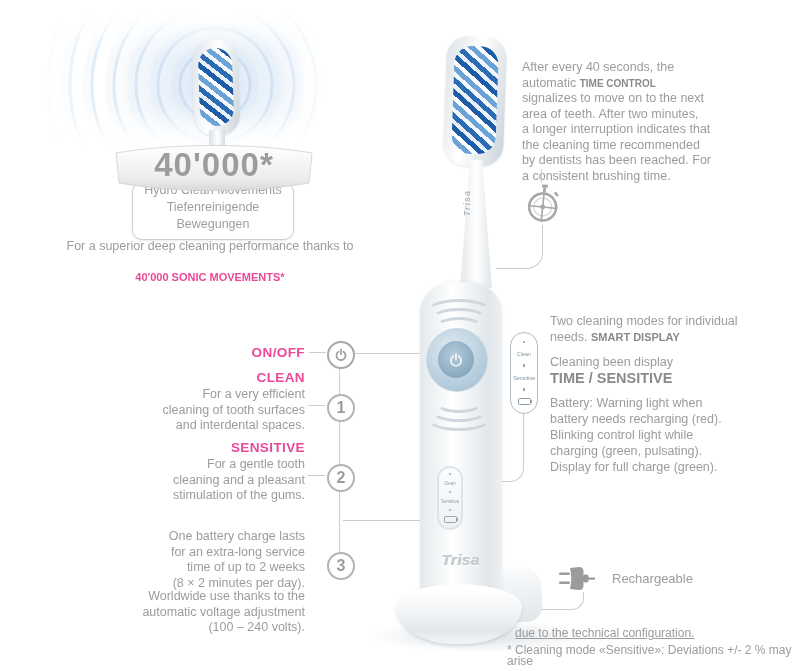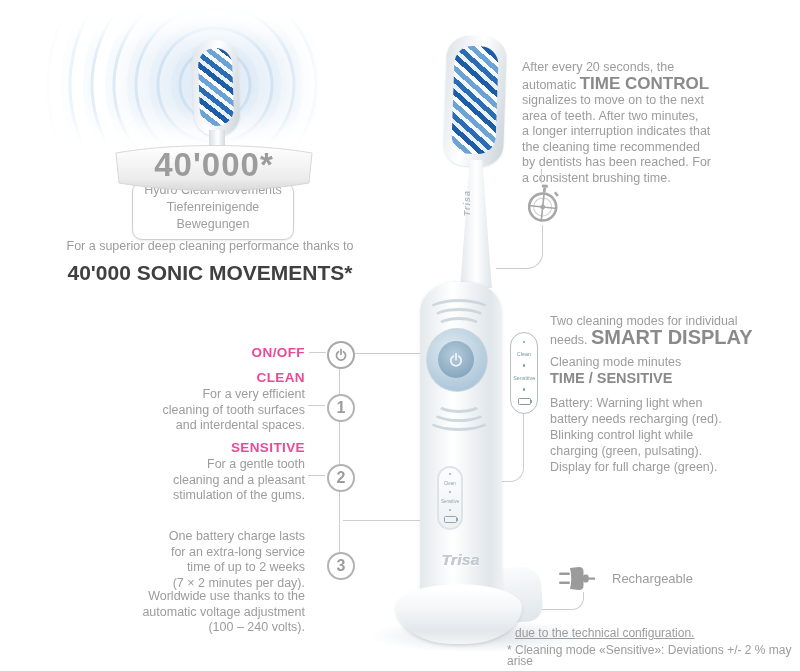--- a/index.html
+++ b/index.html
@@ -28,21 +28,21 @@
     box-shadow:inset 0 0 30px 35px #fff;}
   .bhead{border-radius:22px;background:linear-gradient(100deg,#dde3e8,#ffffff 45%,#cfd7dd 95%);box-shadow:0 1px 2px rgba(150,160,170,.3);}
   .bristles{position:absolute;border-radius:18px;
     background:repeating-linear-gradient(40deg,#2c6cb4 0 5px,#f3f8fc 5px 9px,#6ca3d6 9px 14px,#ffffff 14px 18px,#1d5ca6 18px 23px,#e9f1f8 23px 27px);}
   
   #ribbon-text{left:113px;top:146px;width:202px;text-align:center;font-size:33px;font-weight:bold;color:#9c9c9c;letter-spacing:1px;z-index:3;}
   #tag{left:132px;top:182px;width:160px;height:50px;background:#fff;border:1.5px solid #cfcfcf;border-radius:10px;z-index:1;
        display:flex;flex-direction:column;justify-content:flex-end;padding-bottom:6px;text-align:center;font-size:12.5px;line-height:17px;color:#9e9e9e;
        box-shadow:0 1px 2px rgba(180,180,180,.25);}
   #intro{left:60px;top:239px;width:300px;text-align:center;}
-  #intro .b{font-size:21px;font-weight:bold;color:#404040;margin:6px 0;}
+  #intro .b{font-size:11px;font-weight:bold;color:#ec4899;margin:16px 0;}
   
   .dev{z-index:2;}
   #dev-head{left:445px;top:36px;width:60px;height:130px;transform:rotate(2deg);}
   #dev-neck{left:452px;top:160px;width:48px;height:128px;clip-path:polygon(37% 0,63% 0,83% 100%,17% 100%);
             background:linear-gradient(90deg,#d5dce2,#ffffff 50%,#cfd8de);}
   #neck-brand{left:462px;top:190px;width:28px;text-align:center;writing-mode:vertical-rl;transform:rotate(180deg);
               font-size:9px;font-style:italic;font-weight:bold;color:#b4bbc1;letter-spacing:1px;}
   #dev-handle{left:420px;top:282px;width:82px;height:332px;border-radius:36px 36px 28px 28px/30px 30px 24px 24px;
               background:linear-gradient(90deg,#e4e9ec,#ffffff 40%,#e0e6ea 85%,#eef1f3);box-shadow:0 0 3px rgba(170,180,190,.25);}
   .arc{position:absolute;border:3px solid rgba(200,209,216,.85);border-radius:50%;border-left-color:transparent;border-right-color:transparent;z-index:3;}
@@ -102,22 +102,22 @@
   <div id="tag" class="abs">
     <div>Hydro Clean Movements</div>
     <div>Tiefenreinigende Bewegungen</div>
   </div>
 
   <div id="intro" class="abs">
     <div class="txt">For a superior deep cleaning performance thanks to</div>
     <div class="b">40'000 SONIC MOVEMENTS*</div>
   </div>
 
-  <div class="abs txt" style="left:522px;top:60px;width:235px;"><span>After every 20 seconds, the
-automatic </span><span class="bold" style="font-size:17px;">TIME CONTROL</span><span>
+  <div class="abs txt" style="left:522px;top:60px;width:235px;"><span>After every 40 seconds, the
+automatic </span><span class="bold" style="font-size:10px;">TIME CONTROL</span><span>
 signalizes to move on to the next
 area of teeth. After two minutes,
 a longer interruption indicates that
 the cleaning time recommended
 by dentists has been reached. For
 a consistent brushing time.</span></div>
   <div class="abs vline" style="left:541px;top:169px;height:14px;"></div>
   <div class="abs" style="left:523px;top:183px;width:40px;height:42px;transform:rotate(6deg);">
     <svg width="40" height="42" viewBox="0 0 40 42">
       <g stroke="#a7a7a7" fill="none">
@@ -192,39 +192,39 @@
   <div class="abs hline" style="left:308px;top:475px;width:17px;"></div>
   <div class="abs numc" style="left:327px;top:464px;">2</div>
   <div class="abs vline" style="left:339px;top:491px;height:61px;"></div>
   <div class="abs hline" style="left:343px;top:520px;width:84px;"></div>
   <div class="abs dot" style="left:427px;top:517.5px;"></div>
 
   <div class="abs numc" style="left:327px;top:552px;">3</div>
   <div class="abs txt right-al" style="left:140px;top:529px;width:165px;">One battery charge lasts
 for an extra-long service
 time of up to 2 weeks
-(7 × 2 minutes per day).</div>
+(8 × 2 minutes per day).</div>
   <div class="abs txt right-al" style="left:140px;top:589px;width:165px;">Worldwide use thanks to the
 automatic voltage adjustment
 (100 – 240 volts).</div>
 
   <div class="abs txt" style="left:550px;top:314px;width:235px;"><span>Two cleaning modes for individual
-needs. </span><span class="bold" style="font-size:20px;">SMART DISPLAY</span></div>
+needs. </span><span class="bold" style="font-size:11px;">SMART DISPLAY</span></div>
 
   <div id="pill" class="abs">
     <div class="pilldot"></div>
     <div class="pilllbl">Clean</div>
     <div class="pilldot"></div>
     <div class="pilllbl">Sensitive</div>
     <div class="pilldot"></div>
     <div class="batt" style="border-color:#8699a4;"></div>
   </div>
   <div class="abs elbow-br" style="left:464px;top:414px;width:59px;height:67px;border-bottom-right-radius:14px;"></div>
 
-  <div class="abs txt" style="left:550px;top:355px;">Cleaning mode minutes</div>
+  <div class="abs txt" style="left:550px;top:355px;">Cleaning been display</div>
   <div class="abs bold" style="left:550px;top:370px;font-size:14.5px;">TIME / SENSITIVE</div>
   <div class="abs txt" style="left:550px;top:396px;">Battery: Warning light when
 battery needs recharging (red).</div>
   <div class="abs txt" style="left:550px;top:428px;">Blinking control light while
 charging (green, pulsating).</div>
   <div class="abs txt" style="left:550px;top:460px;">Display for full charge (green).</div>
 
   <div class="abs" style="left:559px;top:564px;width:38px;height:30px;">
     <svg width="38" height="30" viewBox="0 0 38 30" fill="#9b9b9b">
       <rect x="0" y="8.5" width="11" height="2.6" rx="1.3"></rect>

